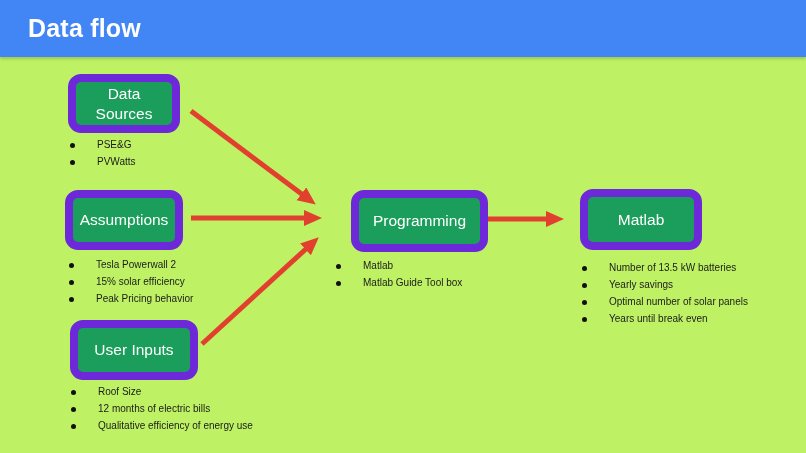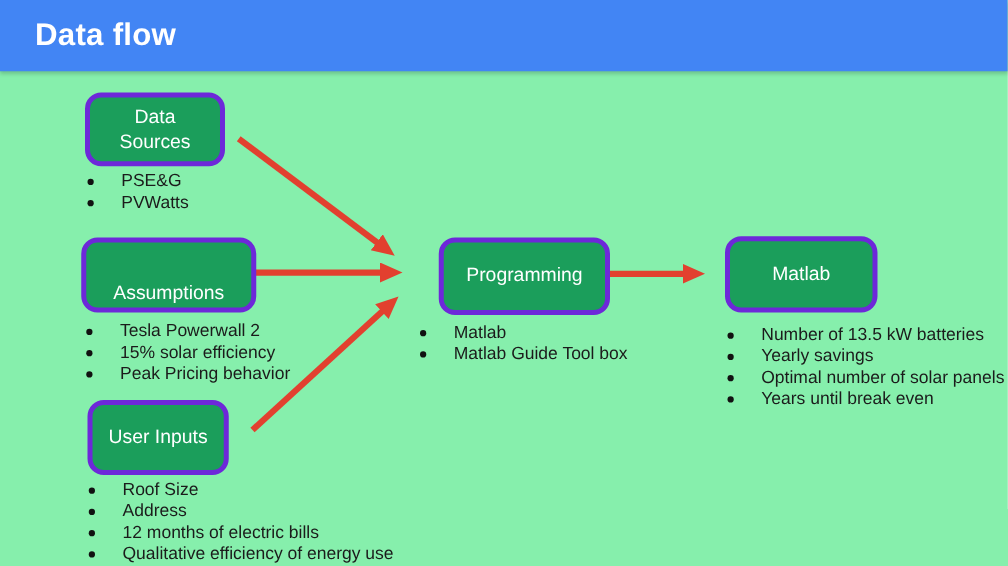--- a/index.html
+++ b/index.html
@@ -8,21 +8,21 @@
     font-family: "Liberation Sans", sans-serif;
     background: #f8f8f8;
     position: relative;
     overflow: hidden;
     color: #1b1b1b;
   }
   .stage {
     position: absolute;
     left: 0; top: 0;
     width: 806px; height: 453px;
-    background: #86efac;
+    background: #bef264;
   }
   .header {
     position: absolute;
     left: 0; top: 0;
     width: 806px; height: 57px;
     background: #4285f4;
     display: flex;
     align-items: center;
     padding-left: 28px;
     box-shadow: 0 2px 3px rgba(0,0,0,0.18);
@@ -37,44 +37,44 @@
   svg.arrows {
     position: absolute;
     left: 0; top: 0;
     width: 806px; height: 453px;
     z-index: 1;
     pointer-events: none;
   }
   .node {
     position: absolute;
     background: #1b9e5b;
-    border: 4px solid #6d28d9;
+    border: 8px solid #6d28d9;
     border-radius: 13px;
     display: flex;
     align-items: center;
     justify-content: center;
     text-align: center;
     z-index: 2;
   }
   .node .node-label {
     color: #ffffff;
     font-size: 15.5px;
     line-height: 1.25;
     padding: 2px 10px;
   }
   .node-data-sources { left: 68px;  top: 74px;  width: 112px; height: 59px; }
-  .node-assumptions  { left: 65px;  top: 190px; width: 140px; height: 60px; align-items: flex-end; }
-  .node-user-inputs  { left: 70px;  top: 320px; width: 113px; height: 60px; }
+  .node-assumptions  { left: 65px;  top: 190px; width: 118px; height: 60px; }
+  .node-user-inputs  { left: 70px;  top: 320px; width: 128px; height: 60px; }
   .node-programming  { left: 332px; top: 190px; width: 137px; height: 62px; margin-left: 19px; }
   .node-outputs      { left: 580px; top: 189px; width: 122px; height: 61px; }
   ul.bullets {
     position: absolute;
     list-style: none;
     z-index: 2;
-    font-size: 14px;
+    font-size: 10px;
     line-height: 17px;
   }
   ul.bullets li {
     position: relative;
     padding-left: 32px;
     white-space: nowrap;
   }
   ul.bullets li::before {
     content: "";
     position: absolute;
@@ -126,21 +126,20 @@
       <li>Tesla Powerwall 2</li>
       <li>15% solar efficiency</li>
       <li>Peak Pricing behavior</li>
     </ul>
 
   <div class="node node-user-inputs">
     <span class="node-label">User Inputs</span>
   </div>
   <ul class="bullets list-user-inputs">
       <li>Roof Size</li>
-      <li>Address</li>
       <li>12 months of electric bills</li>
       <li>Qualitative efficiency of energy use</li>
     </ul>
 
   <div class="node node-programming">
     <span class="node-label">Programming</span>
   </div>
   <ul class="bullets list-programming">
       <li>Matlab</li>
       <li>Matlab Guide Tool box</li>

